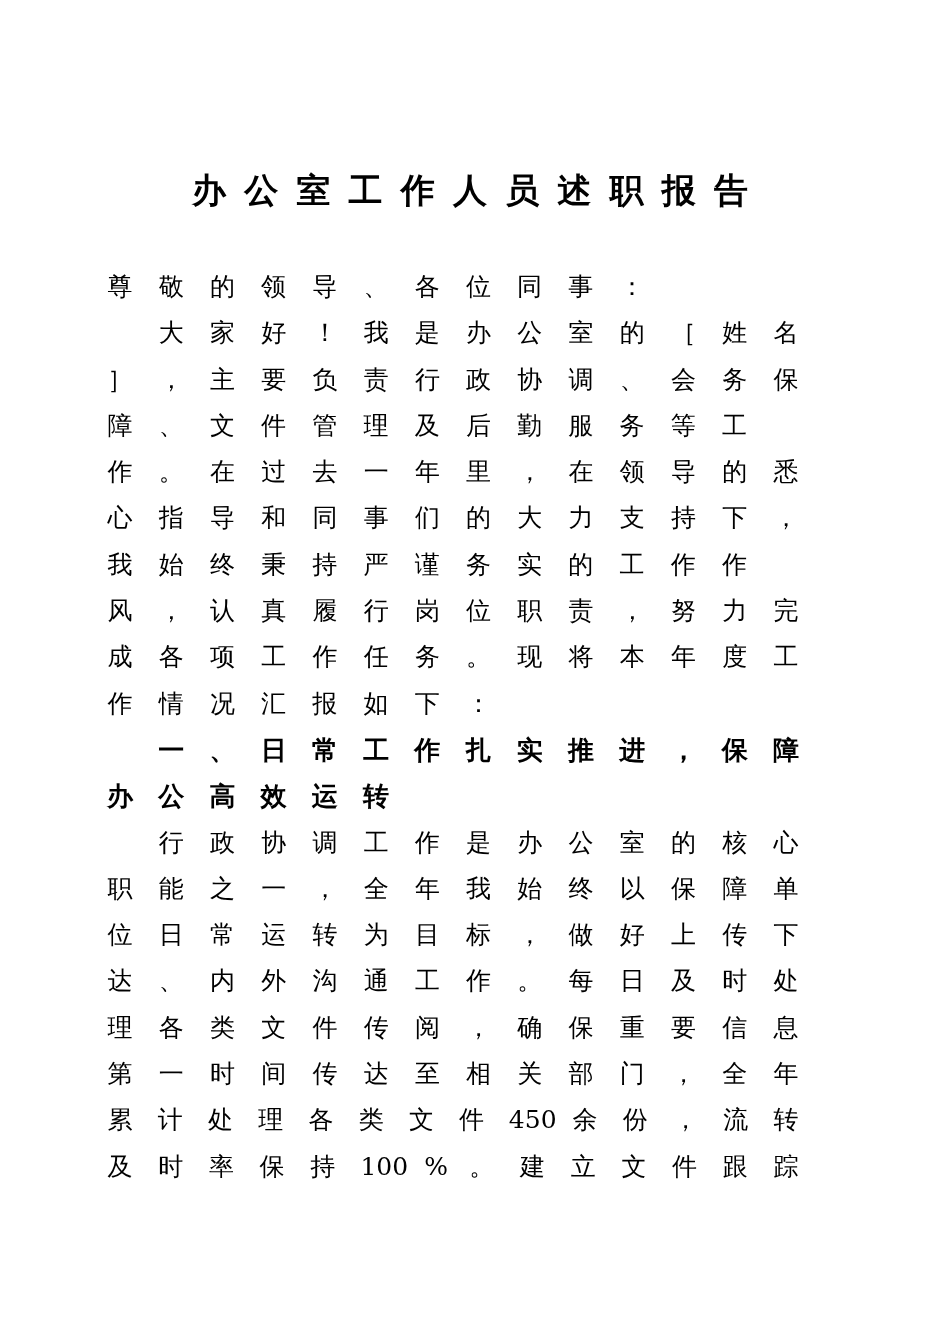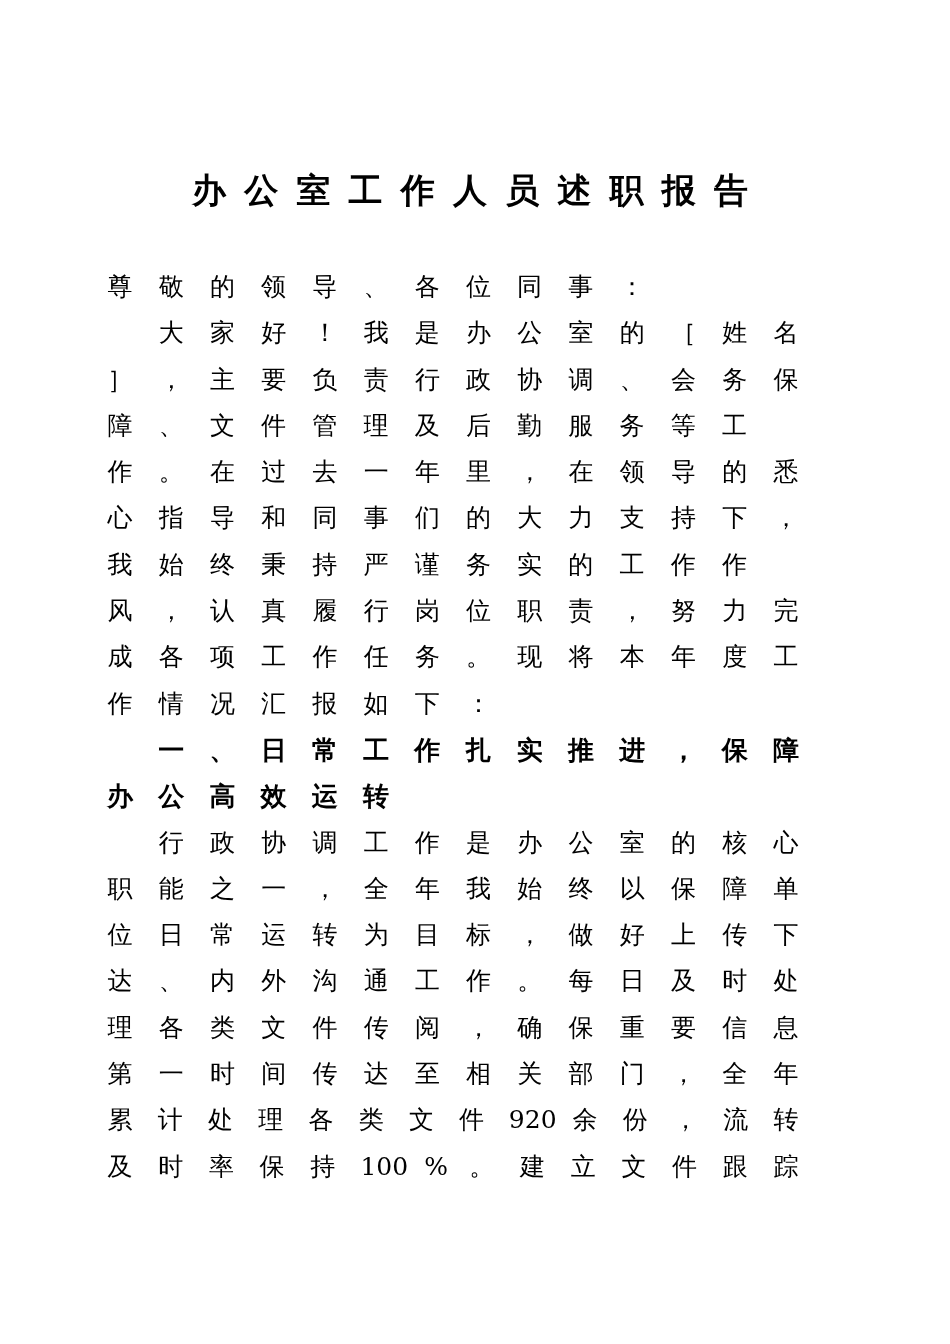--- a/index.html
+++ b/index.html
@@ -352,21 +352,21 @@
       </div>
       <div class="line">
         <span class="ch" style="left: 0px; width: 26px;">累</span>
         <span class="ch" style="left: 50.2308px; width: 26px;">计</span>
         <span class="ch" style="left: 100.462px; width: 26px;">处</span>
         <span class="ch" style="left: 150.692px; width: 26px;">理</span>
         <span class="ch" style="left: 200.923px; width: 26px;">各</span>
         <span class="ch" style="left: 251.154px; width: 26px;">类</span>
         <span class="ch" style="left: 301.385px; width: 26px;">文</span>
         <span class="ch" style="left: 351.615px; width: 26px;">件</span>
-        <span class="ch" style="left: 401.846px; width: 39px;">920</span>
+        <span class="ch" style="left: 401.846px; width: 39px;">450</span>
         <span class="ch" style="left: 465.077px; width: 26px;">余</span>
         <span class="ch" style="left: 515.308px; width: 26px;">份</span>
         <span class="ch" style="left: 565.538px; width: 26px;">，</span>
         <span class="ch" style="left: 615.769px; width: 26px;">流</span>
         <span class="ch" style="left: 666px; width: 26px;">转</span>
       </div>
       <div class="line">
         <span class="ch" style="left: 0px; width: 26px;">及</span>
         <span class="ch" style="left: 50.6923px; width: 26px;">时</span>
         <span class="ch" style="left: 101.385px; width: 26px;">率</span>

